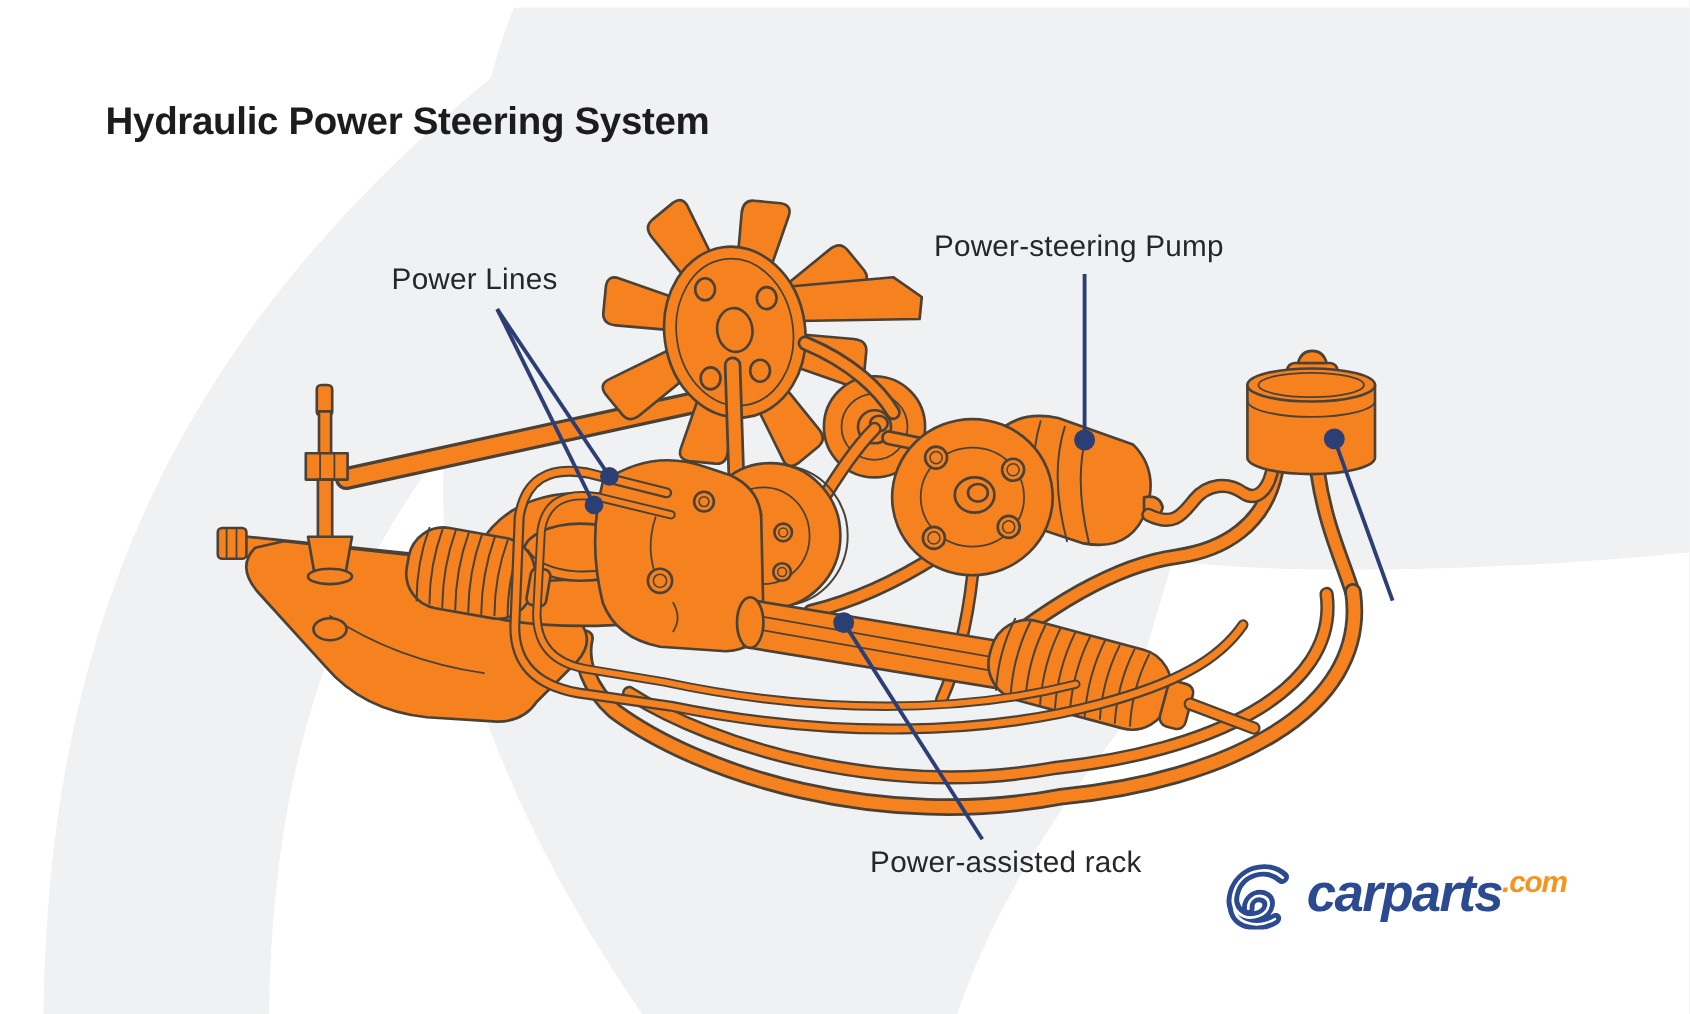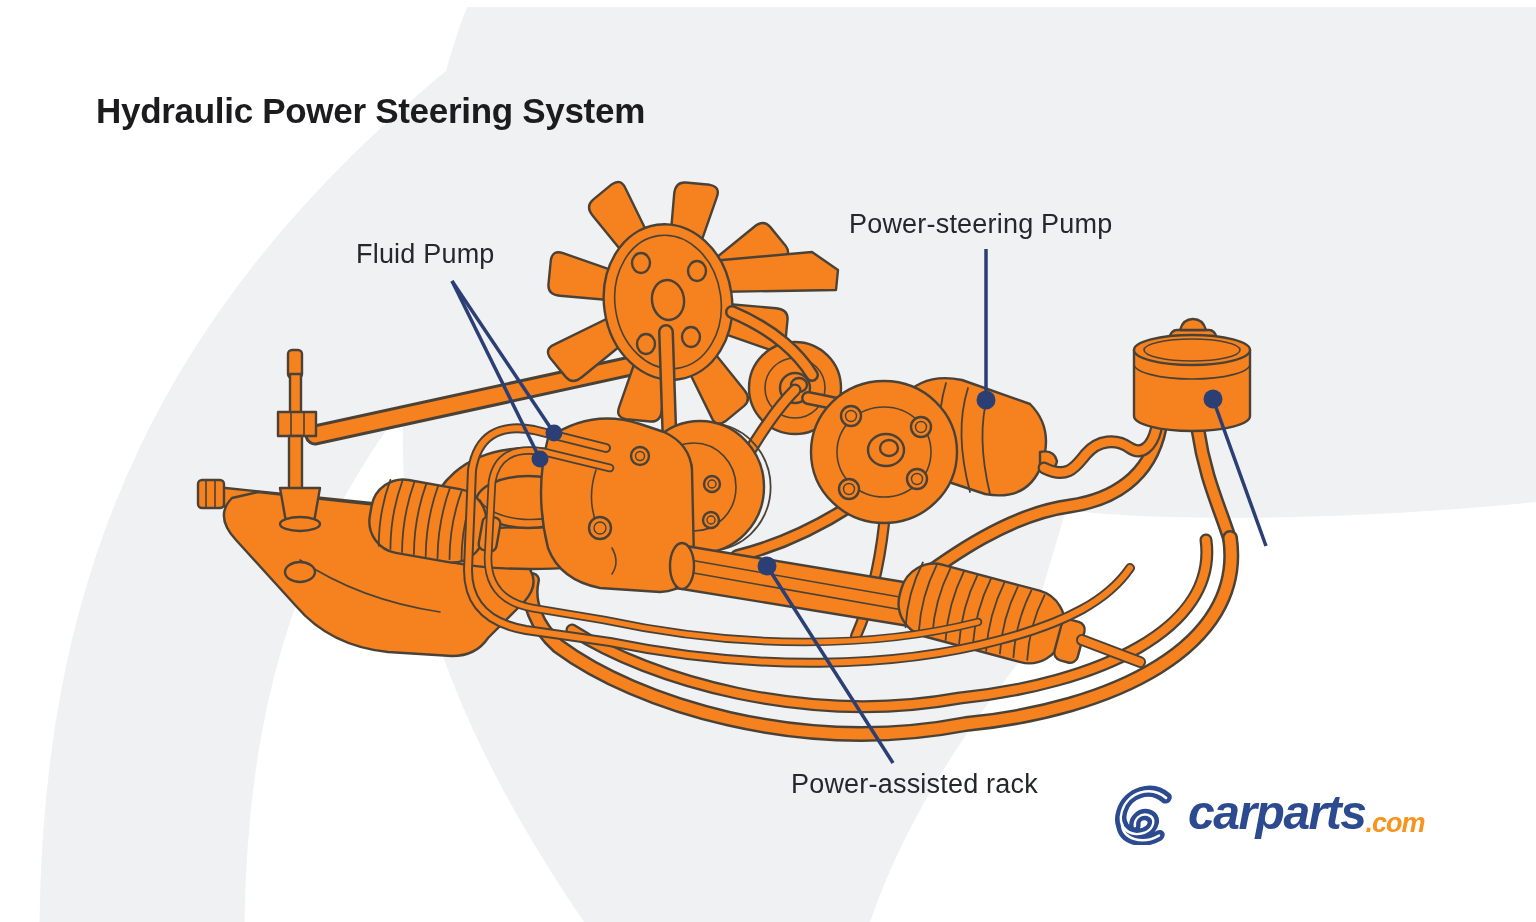--- a/index.html
+++ b/index.html
@@ -29,21 +29,21 @@
     color:#26272b;letter-spacing:0.2px;white-space:nowrap;
   }
   .callout.fluid{left:356px;top:239px;}
   .callout.pump{left:849px;top:209px;text-align:center;}
   .callout.reservoir{left:1180px;top:561px;}
   .callout.rack{left:791px;top:769px;}
   .logo{
     position:absolute;left:1112px;top:781px;display:flex;align-items:center;gap:10px;
   }
   .logo-mark{width:66px;height:64px;display:block;}
-  .logo-text{display:flex;align-items:flex-end;}
+  .logo-text{display:flex;align-items:flex-start;}
   .logo-brand{
     font-size:48px;font-weight:700;font-style:italic;color:var(--logo-navy);
     letter-spacing:-1.5px;line-height:1;
   }
   .logo-tld{
     font-size:27px;font-weight:700;font-style:italic;color:var(--logo-orange);
     letter-spacing:-1px;line-height:1;
   }
 </style>
 </head>
@@ -255,21 +255,21 @@
         <circle cx="540" cy="459" r="8.5"></circle>
         <circle cx="986" cy="400" r="9.5"></circle>
         <circle cx="1213" cy="399" r="9.5"></circle>
         <circle cx="767" cy="566" r="9.5"></circle>
       </g>
     </g>
   </svg>
 
   <div class="page-title">Hydraulic Power Steering System</div>
 
-  <div class="callout fluid">Fluid Pump</div>
+  <div class="callout fluid">Power Lines</div>
   <div class="callout pump">Power-steering Pump</div>
   <div class="callout rack">Power-assisted rack</div>
 
   <div class="logo">
     <svg class="logo-mark" viewBox="0 0 70 68" aria-hidden="true">
       <g transform="skewX(-8)" stroke-linecap="round" fill="none">
         <path d="M60,18 C42,4 18,12 15,32 C12,50 28,60 42,55 C52,51 53,39 43,36 C35,34 29,40 31,48" stroke="#2C4A90" stroke-width="12"></path>
         <path d="M17,46 C20,62 42,68 58,58" stroke="#2C4A90" stroke-width="12"></path>
         <path d="M60,18 C42,4 18,12 15,32 C12,50 28,60 42,55 C52,51 53,39 43,36 C35,34 29,40 31,48" stroke="#FFFFFF" stroke-width="2.6"></path>
         <path d="M17,46 C20,62 42,68 58,58" stroke="#FFFFFF" stroke-width="2.6"></path>

